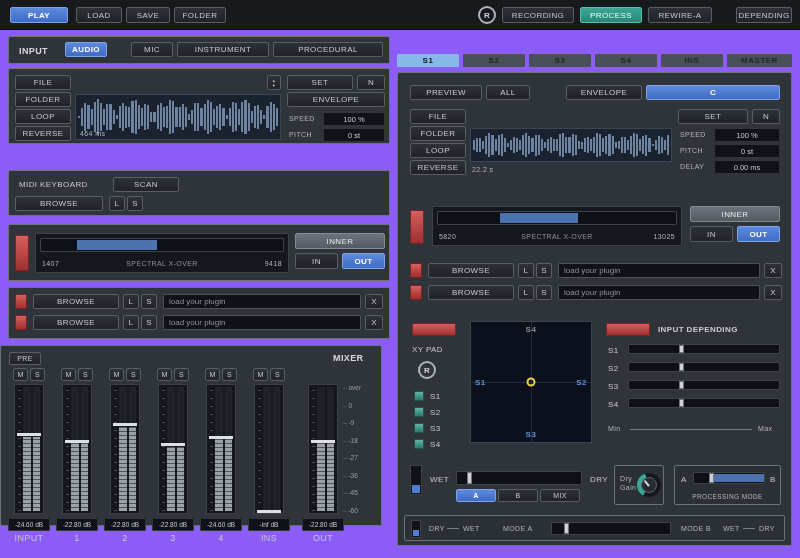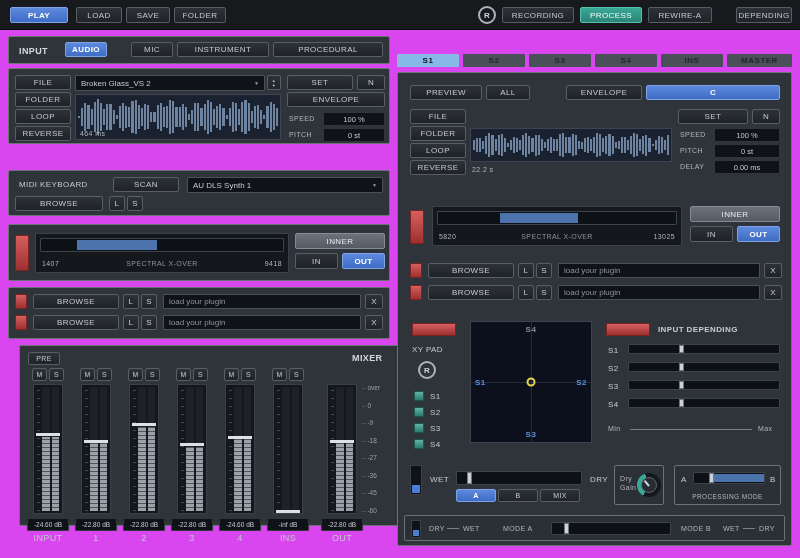--- a/index.html
+++ b/index.html
@@ -1,17 +1,17 @@
 <!DOCTYPE html>
 <html><head>
 <meta charset="utf-8">
 <style>
 *{margin:0;padding:0;box-sizing:border-box}
 body{margin:0;background:#22252a;font-family:"Liberation Sans",sans-serif}
-.app{position:relative;width:800px;height:558px;background:#d946ef;overflow:hidden;font-size:8px;color:#c5c9ce}
+.app{position:relative;width:800px;height:558px;background:#8b5cf6;overflow:hidden;font-size:8px;color:#c5c9ce}
 .topbar{position:absolute;left:0;top:0;width:800px;height:30px;background:#17191d;border-bottom:1px solid #0a0b0d}
 .btn{position:absolute;display:flex;align-items:center;justify-content:center;height:16px;background:linear-gradient(#2d3238,#1f2327);border:1px solid #585e66;color:#c6cad0;font-size:8px;letter-spacing:.4px;border-radius:2px;cursor:default;white-space:nowrap}
 .btn.blue{background:linear-gradient(#5d8ade,#3f6cc4);border-color:#7fa3e6;color:#fff;font-weight:bold}
 .btn.teal{background:linear-gradient(#3aa896,#2a8577);border-color:#55c0ae;color:#eefffc}
 .btn.grey{background:linear-gradient(#6b727b,#555b63);border-color:#858c95;color:#e8ebee}
 .btn.sm{height:15px}
 .btn.tiny{height:13px;font-size:7px}
 .panel{position:absolute;border:1px solid #6d7279;background:#2f333a;border-radius:2px}
 .subbox{position:absolute;background:#14171c;border:1px solid #3b414a;border-radius:1px}
 .lbl{position:absolute;font-size:7px;color:#b0b5bc;letter-spacing:.4px;white-space:nowrap}
@@ -77,24 +77,20 @@
     <div class="btn sm" style="left:122px;top:5px;width:42px">MIC</div>
     <div class="btn sm" style="left:168px;top:5px;width:92px">INSTRUMENT</div>
     <div class="btn sm" style="left:264px;top:5px;width:110px">PROCEDURAL</div>
   </div>
 
   <div class="panel" style="left:8px;top:68px;width:382px;height:76px">
     <div class="btn sm" style="left:6px;top:6px;width:56px">FILE</div>
     <div class="btn sm" style="left:6px;top:23px;width:56px">FOLDER</div>
     <div class="btn sm" style="left:6px;top:40px;width:56px">LOOP</div>
     <div class="btn sm" style="left:6px;top:57px;width:56px">REVERSE</div>
-    <div class="dd" style="left:66px;top:6px;width:190px;height:16px">
-      <span>Broken Glass_VS 2</span>
-      <span class="caret">▼</span>
-    </div>
     <div class="btn sm" style="left:258px;top:6px;width:14px;flex-direction:column;font-size:4px;line-height:5px">
       <span>▲</span>
       <span>▼</span>
     </div>
     <div class="wave" style="left:66px;top:25px;width:206px;height:46px">
       <div class="waveform-bars">
           <span style="height: 6%;"></span>
           <span style="height: 45%;"></span>
           <span style="height: 69%;"></span>
           <span style="height: 61%;"></span>
@@ -166,24 +162,20 @@
     <div class="btn sm" style="left:278px;top:23px;width:98px">ENVELOPE</div>
     <div class="lbl" style="left:280px;top:46px">SPEED</div>
     <div class="val" style="left:314px;top:43px;width:62px;height:14px">100 %</div>
     <div class="lbl" style="left:280px;top:62px">PITCH</div>
     <div class="val" style="left:314px;top:59px;width:62px;height:14px">0 st</div>
   </div>
 
   <div class="panel" style="left:8px;top:170px;width:382px;height:46px">
     <div class="lbl md" style="left:10px;top:9px">MIDI KEYBOARD</div>
     <div class="btn sm" style="left:104px;top:6px;width:66px">SCAN</div>
-    <div class="dd" style="left:178px;top:6px;width:196px;height:16px">
-      <span>AU DLS Synth 1</span>
-      <span class="caret">▼</span>
-    </div>
     <div class="btn sm" style="left:6px;top:25px;width:88px">BROWSE</div>
     <div class="btn sm" style="left:100px;top:25px;width:16px">L</div>
     <div class="btn sm" style="left:118px;top:25px;width:16px">S</div>
   </div>
 
   <div class="panel" style="left:8px;top:224px;width:382px;height:57px">
     <div class="red-ind" style="left:6px;top:10px;width:14px;height:36px"></div>
     <div class="subbox" style="left:26px;top:8px;width:254px;height:40px">
       <div class="slider" style="left:4px;top:4px;width:244px;height:14px">
         <div class="range" style="left: 15%; width: 33%;"></div>
@@ -205,21 +197,21 @@
     <div class="field" style="left:154px;top:6px;width:198px;height:15px">load your plugin</div>
     <div class="btn sm" style="left:356px;top:6px;width:18px">X</div>
     <div class="red-ind" style="left:6px;top:27px;width:12px;height:15px"></div>
     <div class="btn sm" style="left:24px;top:27px;width:86px">BROWSE</div>
     <div class="btn sm" style="left:114px;top:27px;width:16px">L</div>
     <div class="btn sm" style="left:132px;top:27px;width:16px">S</div>
     <div class="field" style="left:154px;top:27px;width:198px;height:15px">load your plugin</div>
     <div class="btn sm" style="left:356px;top:27px;width:18px">X</div>
   </div>
 
-  <div class="panel" style="left:19px;top:345px;width:382px;height:181px">
+  <div class="panel" style="left:0;top:345px;width:382px;height:181px">
     <div class="btn tiny" style="left:8px;top:6px;width:32px">PRE</div>
     <div class="lbl title" style="left:332px;top:7px">MIXER</div>
 
     <div class="btn tiny" style="left:12px;top:22px;width:15px">M</div>
     <div class="btn tiny" style="left:29px;top:22px;width:15px">S</div>
     <div class="btn tiny" style="left:60px;top:22px;width:15px">M</div>
     <div class="btn tiny" style="left:77px;top:22px;width:15px">S</div>
     <div class="btn tiny" style="left:108px;top:22px;width:15px">M</div>
     <div class="btn tiny" style="left:125px;top:22px;width:15px">S</div>
     <div class="btn tiny" style="left:156px;top:22px;width:15px">M</div>

